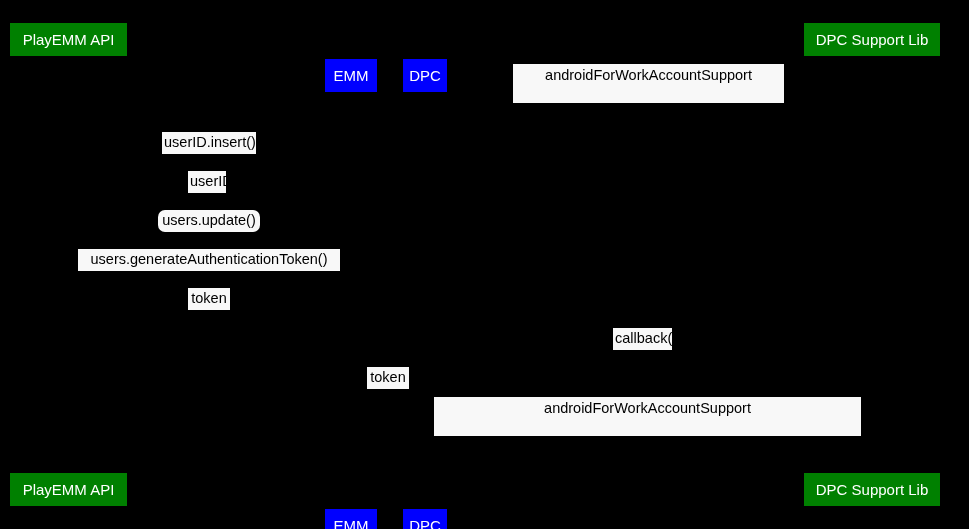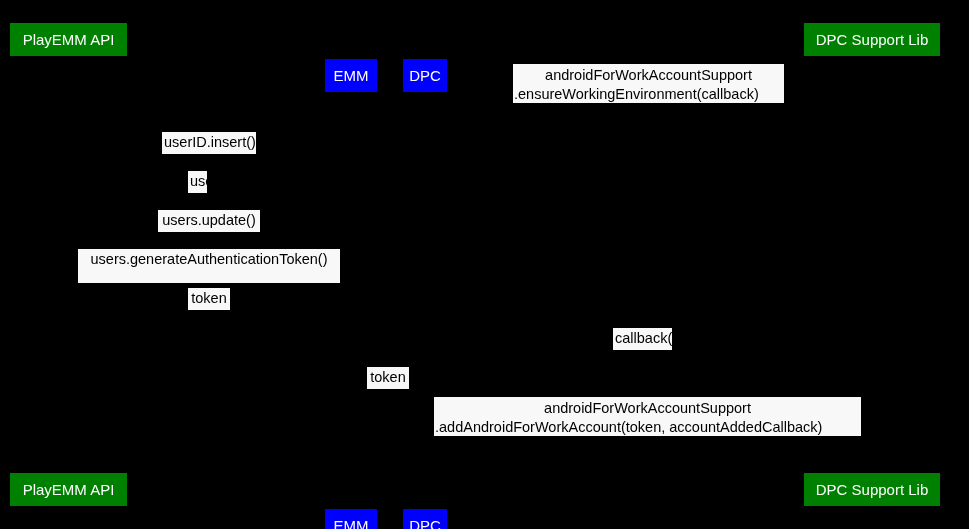--- a/index.html
+++ b/index.html
@@ -65,29 +65,29 @@
 <body>
 
 <div id="diagram">
   <div id="participants-top-layer">
       <div class="participant green" style="left: 10px; top: 23px; width: 117px; height: 33px;">PlayEMM API</div>
       <div class="participant blue" style="left: 325px; top: 23px; width: 52px; height: 33px;">EMM</div>
       <div class="participant blue" style="left: 403px; top: 23px; width: 44px; height: 33px;">DPC</div>
       <div class="participant green" style="left: 804px; top: 23px; width: 136px; height: 33px;">DPC Support Lib</div>
     </div>
   <div id="messages-layer">
-      <div class="msg two-line" style="left: 513px; top: 64px; width: 271px; height: 39px;"><span class="line line1">androidForWorkAccountSupport</span><span class="line line2">.ensureWorkingEnvironment(callback)</span></div>
+      <div class="msg two-line" style="left: 513px; top: 64px; width: 271px; height: 39px;"><span class="line line1">androidForWorkAccountSupport</span></div>
       <div class="msg" style="left: 162px; top: 132px; width: 94px; height: 22px;"><span class="line line1">userID.insert()</span></div>
-      <div class="msg" style="left: 188px; top: 171px; width: 19px; height: 22px;"><span class="line line1">userID</span></div>
-      <div class="msg" style="left: 158px; top: 210px; width: 102px; height: 22px;"><span class="line line1">users.update()</span></div>
-      <div class="msg" style="left: 78px; top: 249px; width: 262px; height: 34px;"><span class="line line1">users.generateAuthenticationToken()</span></div>
+      <div class="msg" style="left: 188px; top: 171px; width: 38px; height: 22px;"><span class="line line1">userID</span></div>
+      <div class="msg" style="left: 158px; top: 210px; width: 102px; height: 22px; border-radius: 7px;"><span class="line line1">users.update()</span></div>
+      <div class="msg" style="left: 78px; top: 249px; width: 262px; height: 22px;"><span class="line line1">users.generateAuthenticationToken()</span></div>
       <div class="msg" style="left: 188px; top: 288px; width: 42px; height: 22px;"><span class="line line1">token</span></div>
       <div class="msg" style="left: 613px; top: 328px; width: 59px; height: 22px;"><span class="line line1">callback()</span></div>
       <div class="msg" style="left: 367px; top: 367px; width: 42px; height: 22px;"><span class="line line1">token</span></div>
-      <div class="msg two-line" style="left: 434px; top: 397px; width: 427px; height: 39px;"><span class="line line1">androidForWorkAccountSupport</span><span class="line line2">.addAndroidForWorkAccount(token, accountAddedCallback)</span></div>
+      <div class="msg two-line" style="left: 434px; top: 397px; width: 427px; height: 39px;"><span class="line line1">androidForWorkAccountSupport</span></div>
     </div>
   <div id="participants-bottom-layer">
       <div class="participant green" style="left: 10px; top: 473px; width: 117px; height: 33px;">PlayEMM API</div>
       <div class="participant blue" style="left: 325px; top: 473px; width: 52px; height: 33px;">EMM</div>
       <div class="participant blue" style="left: 403px; top: 473px; width: 44px; height: 33px;">DPC</div>
       <div class="participant green" style="left: 804px; top: 473px; width: 136px; height: 33px;">DPC Support Lib</div>
     </div>
 </div>
 
 </body></html>

